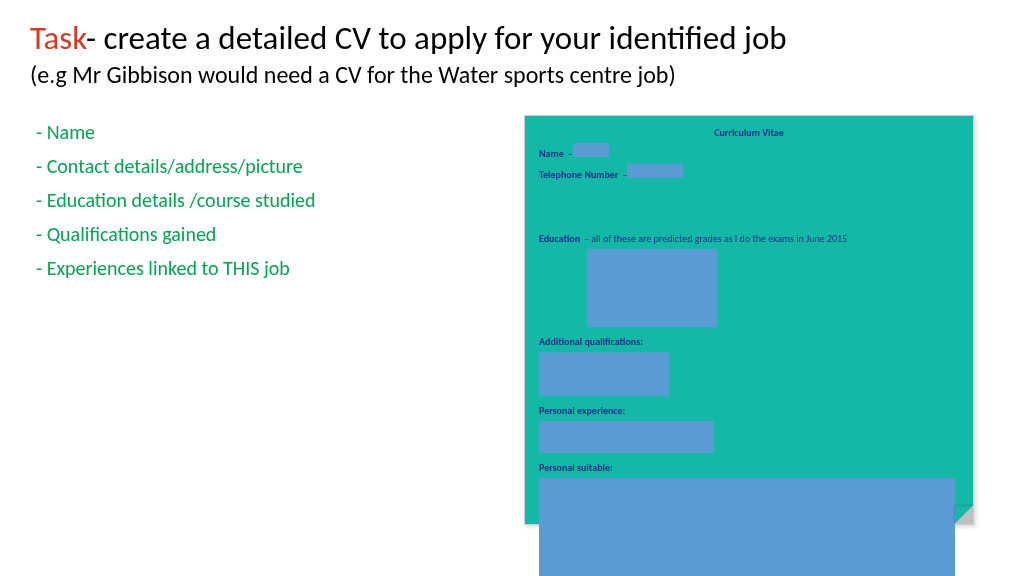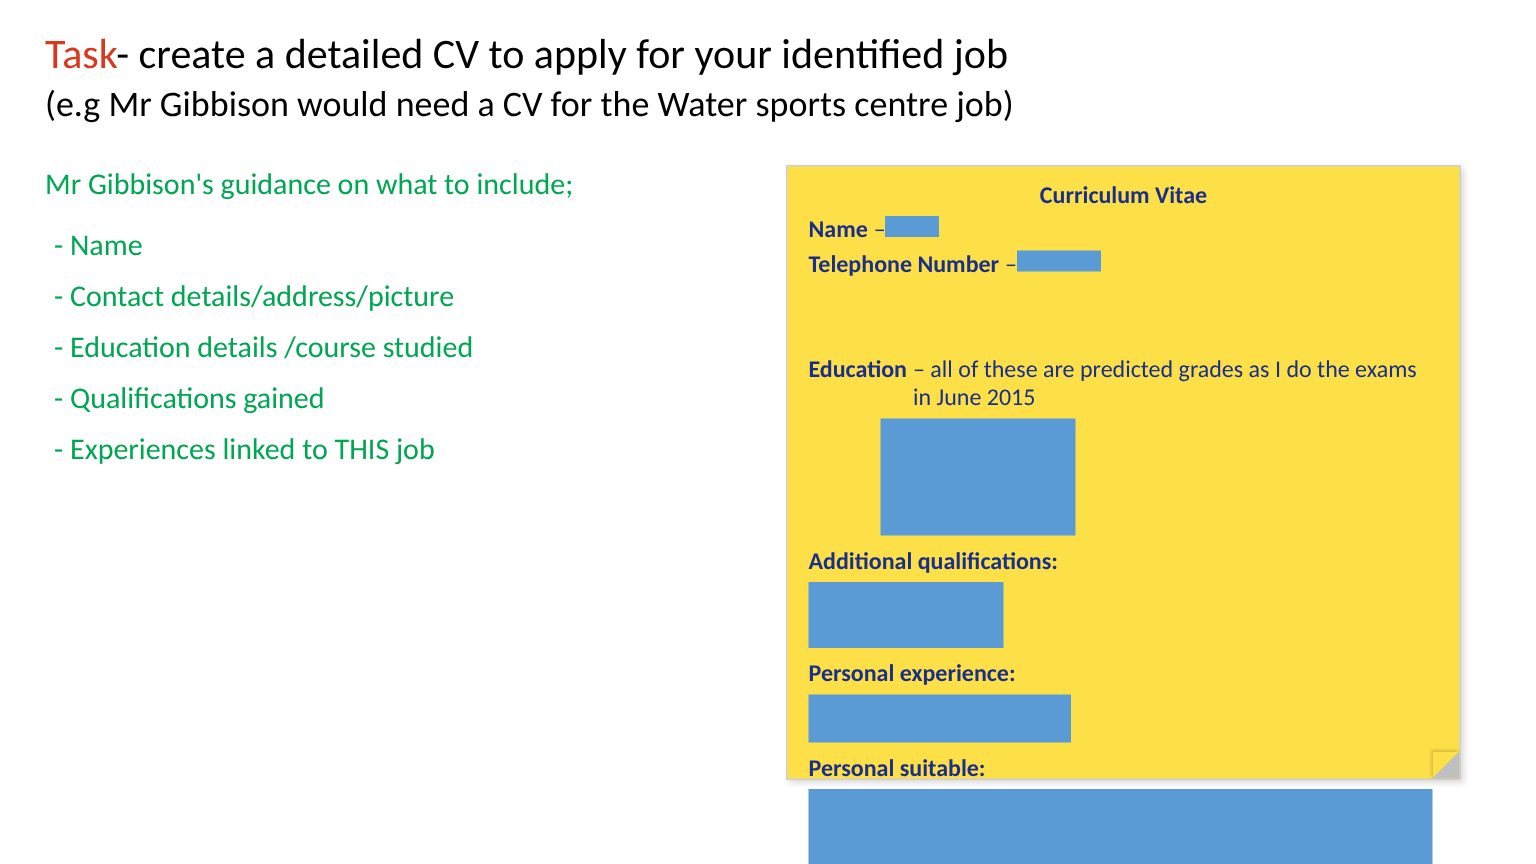--- a/index.html
+++ b/index.html
@@ -5,21 +5,21 @@
     * { margin: 0; padding: 0; box-sizing: border-box; }
     body {
       font-family: Calibri, "Segoe UI", Arial, sans-serif;
       background: #fff;
       width: 1024px;
       height: 576px;
       padding: 18px 30px;
       position: relative;
     }
     .title-line {
-      font-size: 28px;
+      font-size: 33px;
       color: #000;
       font-weight: 400;
       margin-bottom: 2px;
     }
     .title-task { color: #d9381e; font-weight: 400; }
     .subtitle {
       font-size: 24px;
       color: #000;
       margin-bottom: 26px;
     }
@@ -49,24 +49,24 @@
       content: "- ";
       white-space: pre;
     }
     .cv-wrap {
       margin-left: 44px;
       width: 450px;
       height: 410px;
       border: 1px solid #cfcfcf;
       box-shadow: 2px 2px 4px rgba(0,0,0,0.15);
       padding: 10px 14px 10px 14px;
-      font-size: 16px;
+      font-size: 10px;
       color: #1a2f8a;
       position: relative;
-      background: #fde047;
+      background: #14b8a6;
     }
     .cv-title { text-align: center; font-weight: 700; margin-bottom: 4px; }
     .cv-row { display: flex; align-items: baseline; margin-bottom: 4px; }
     .cv-label { font-weight: 700; margin-right: 4px; white-space: nowrap; }
     .cv-note { color: #1a2f8a; font-weight: 400; margin-top: 47px; }
     .redact { background: #5b9bd5; display: inline-block; }
     .r-name { width: 36px; height: 14px; }
     .r-phone { width: 56px; height: 14px; }
     .block-edu { width: 130px; height: 78px; margin-left: 48px; margin-top: 2px; margin-bottom: 8px; background: #5b9bd5; }
     .block-addq { width: 130px; height: 44px; margin-left: 0; margin-top: 2px; margin-bottom: 8px; background: #5b9bd5; }
@@ -84,21 +84,20 @@
 <body>
 
 <div class="title-line">
   <span class="title-task">Task</span><span>- create a detailed CV to apply for your identified job</span>
 </div>
 <div class="subtitle">(e.g Mr Gibbison would need a CV for the Water sports centre job)</div>
 
 <div class="content-row">
 
   <div class="left-col">
-    <div class="guidance-heading">Mr Gibbison's guidance on what to include;</div>
     <ul class="guidance-list">
       <li>Name</li>
       <li>Contact details/address/picture</li>
       <li>Education details /course studied</li>
       <li>Qualifications gained</li>
       <li>Experiences linked to THIS job</li>
     </ul>
   </div>
 
   <div class="cv-wrap">

